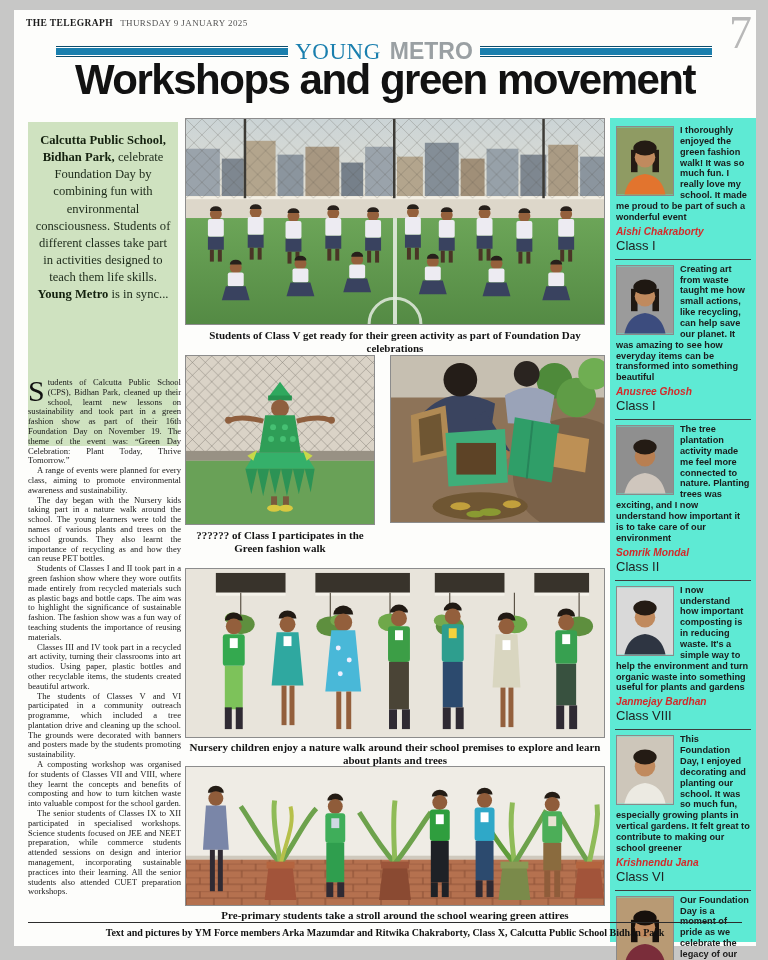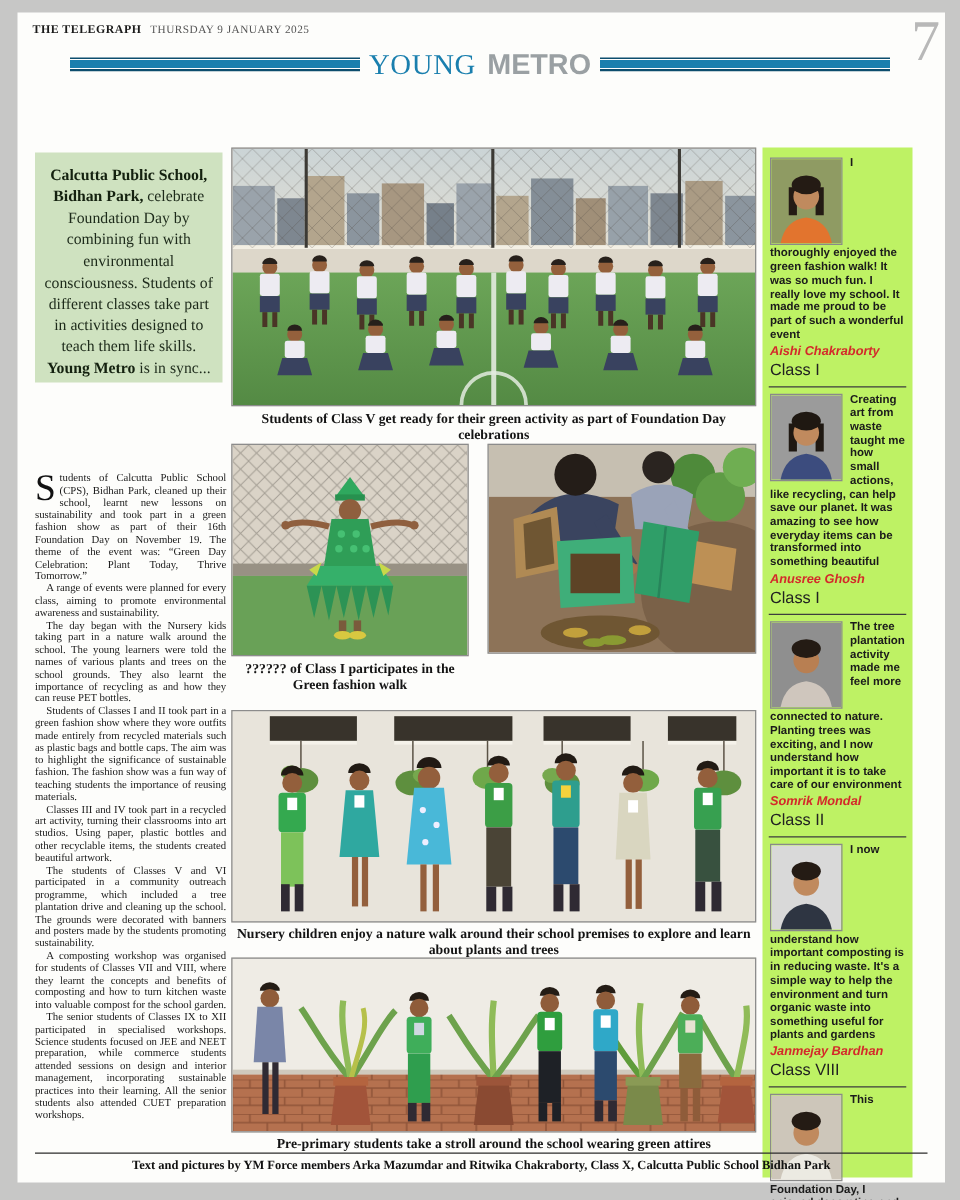--- a/index.html
+++ b/index.html
@@ -14,37 +14,37 @@
   .hdate{color:#555;margin-left:7px;font-size:9px;}
   .pageno{right:4px;top:-4px;font-size:46px;color:#b8b8b8;font-weight:400;}
   .banner{left:42px;top:28px;width:656px;display:flex;align-items:center;gap:7px;}
   .bar{flex:1;height:11px;background:linear-gradient(#0d4d6d 0 13%,#fff 13% 21%,#1a7fae 21% 79%,#fff 79% 87%,#0d4d6d 87% 100%);}
   .young{font-size:23px;color:#1a7fae;font-family:"Liberation Serif",serif;letter-spacing:.5px;}
   .metro{font-size:23px;color:#9aa0a3;font-family:"Liberation Sans",sans-serif;font-weight:bold;margin-left:2px;}
   .headline{left:0;top:46px;width:742px;text-align:center;font-family:"Liberation Sans",sans-serif;
             font-weight:bold;font-size:42px;letter-spacing:-1.5px;color:#121212;}
 
   
-  .introbox{left:14px;top:112px;width:150px;height:184px;background:#cfe2c0;box-sizing:border-box;
+  .introbox{left:14px;top:112px;width:150px;height:324px;background:#cfe2c0;box-sizing:border-box;
             padding:10px 7px;text-align:center;font-size:12.6px;line-height:1.36;color:#1d2a1a;}
   .introbox b{color:#14210f;}
 
   
   .article{left:14px;top:368px;width:153px;font-size:8.6px;line-height:1.14;text-align:justify;color:#191919;}
   .article p{margin:0;text-indent:9px;}
   .article p.first{text-indent:0;}
   .dropcap{float:left;font-size:30px;line-height:24px;padding:1px 3px 0 0;color:#111;}
 
   
   .photo{position:absolute;border:1px solid #8c8c8c;box-sizing:border-box;background:#dcd8d0;overflow:hidden;}
   .photo svg{display:block;width:100%;height:100%;}
   .caption{position:absolute;text-align:center;font-weight:bold;font-size:11px;line-height:1.15;color:#141414;}
 
   
-  .sidebar{left:596px;top:108px;width:120px;height:824px;background:#bef264;box-sizing:border-box;
+  .sidebar{left:596px;top:108px;width:146px;height:824px;background:#5eead4;box-sizing:border-box;
            padding:3px 5px;font-family:"Liberation Sans",sans-serif;}
   .tcard{padding:4px 1px 6px;border-bottom:1px solid #3d3d3d;overflow:hidden;}
   .tcard.last{border-bottom:none;}
   .portrait{float:left;width:58px;height:70px;margin:1px 6px 1px 0;border:1px solid #8a8a8a;box-sizing:border-box;}
   .portrait svg{display:block;width:100%;height:100%;}
   .quote{font-size:9.2px;font-weight:bold;line-height:1.18;color:#1b1b1b;}
   .tname{font-size:10.2px;font-weight:bold;font-style:italic;color:#d42a2a;margin-top:3px;clear:both;}
   .tclass{font-size:13px;color:#222;margin-top:1px;}
 
   
@@ -59,20 +59,21 @@
   <div class="abs brandline">
     <span class="brand">THE TELEGRAPH</span><span class="hdate">THURSDAY 9 JANUARY 2025</span>
   </div>
   <div class="abs pageno">7</div>
   <div class="abs banner">
     <div class="bar"></div>
     <span class="young">YOUNG</span>
       <span class="metro">METRO</span>
     <div class="bar"></div>
   </div>
+  <div class="abs headline">Workshops and green movement</div>
 
   <div class="abs introbox">
     <b>Calcutta Public School, Bidhan Park,</b><span> celebrate Foundation Day by combining fun with environmental consciousness. Students of different classes take part in activities designed to teach them life skills. </span><b>Young Metro</b><span> is in sync...</span>
   </div>
 
   <div class="abs article">
     <p class="first"><span class="dropcap">S</span><span>tudents of Calcutta Public School (CPS), Bidhan Park, cleaned up their school, learnt new lessons on sustainability and took part in a green fashion show as part of their 16th Foundation Day on November 19. The theme of the event was: “Green Day Celebration: Plant Today, Thrive Tomorrow.”</span></p>
     <p>A range of events were planned for every class, aiming to promote environmental awareness and sustainability.</p>
     <p>The day began with the Nursery kids taking part in a nature walk around the school. The young learners were told the names of various plants and trees on the school grounds. They also learnt the importance of recycling as and how they can reuse PET bottles.</p>
     <p>Students of Classes I and II took part in a green fashion show where they wore outfits made entirely from recycled materials such as plastic bags and bottle caps. The aim was to highlight the significance of sustainable fashion. The fashion show was a fun way of teaching students the importance of reusing materials.</p>

